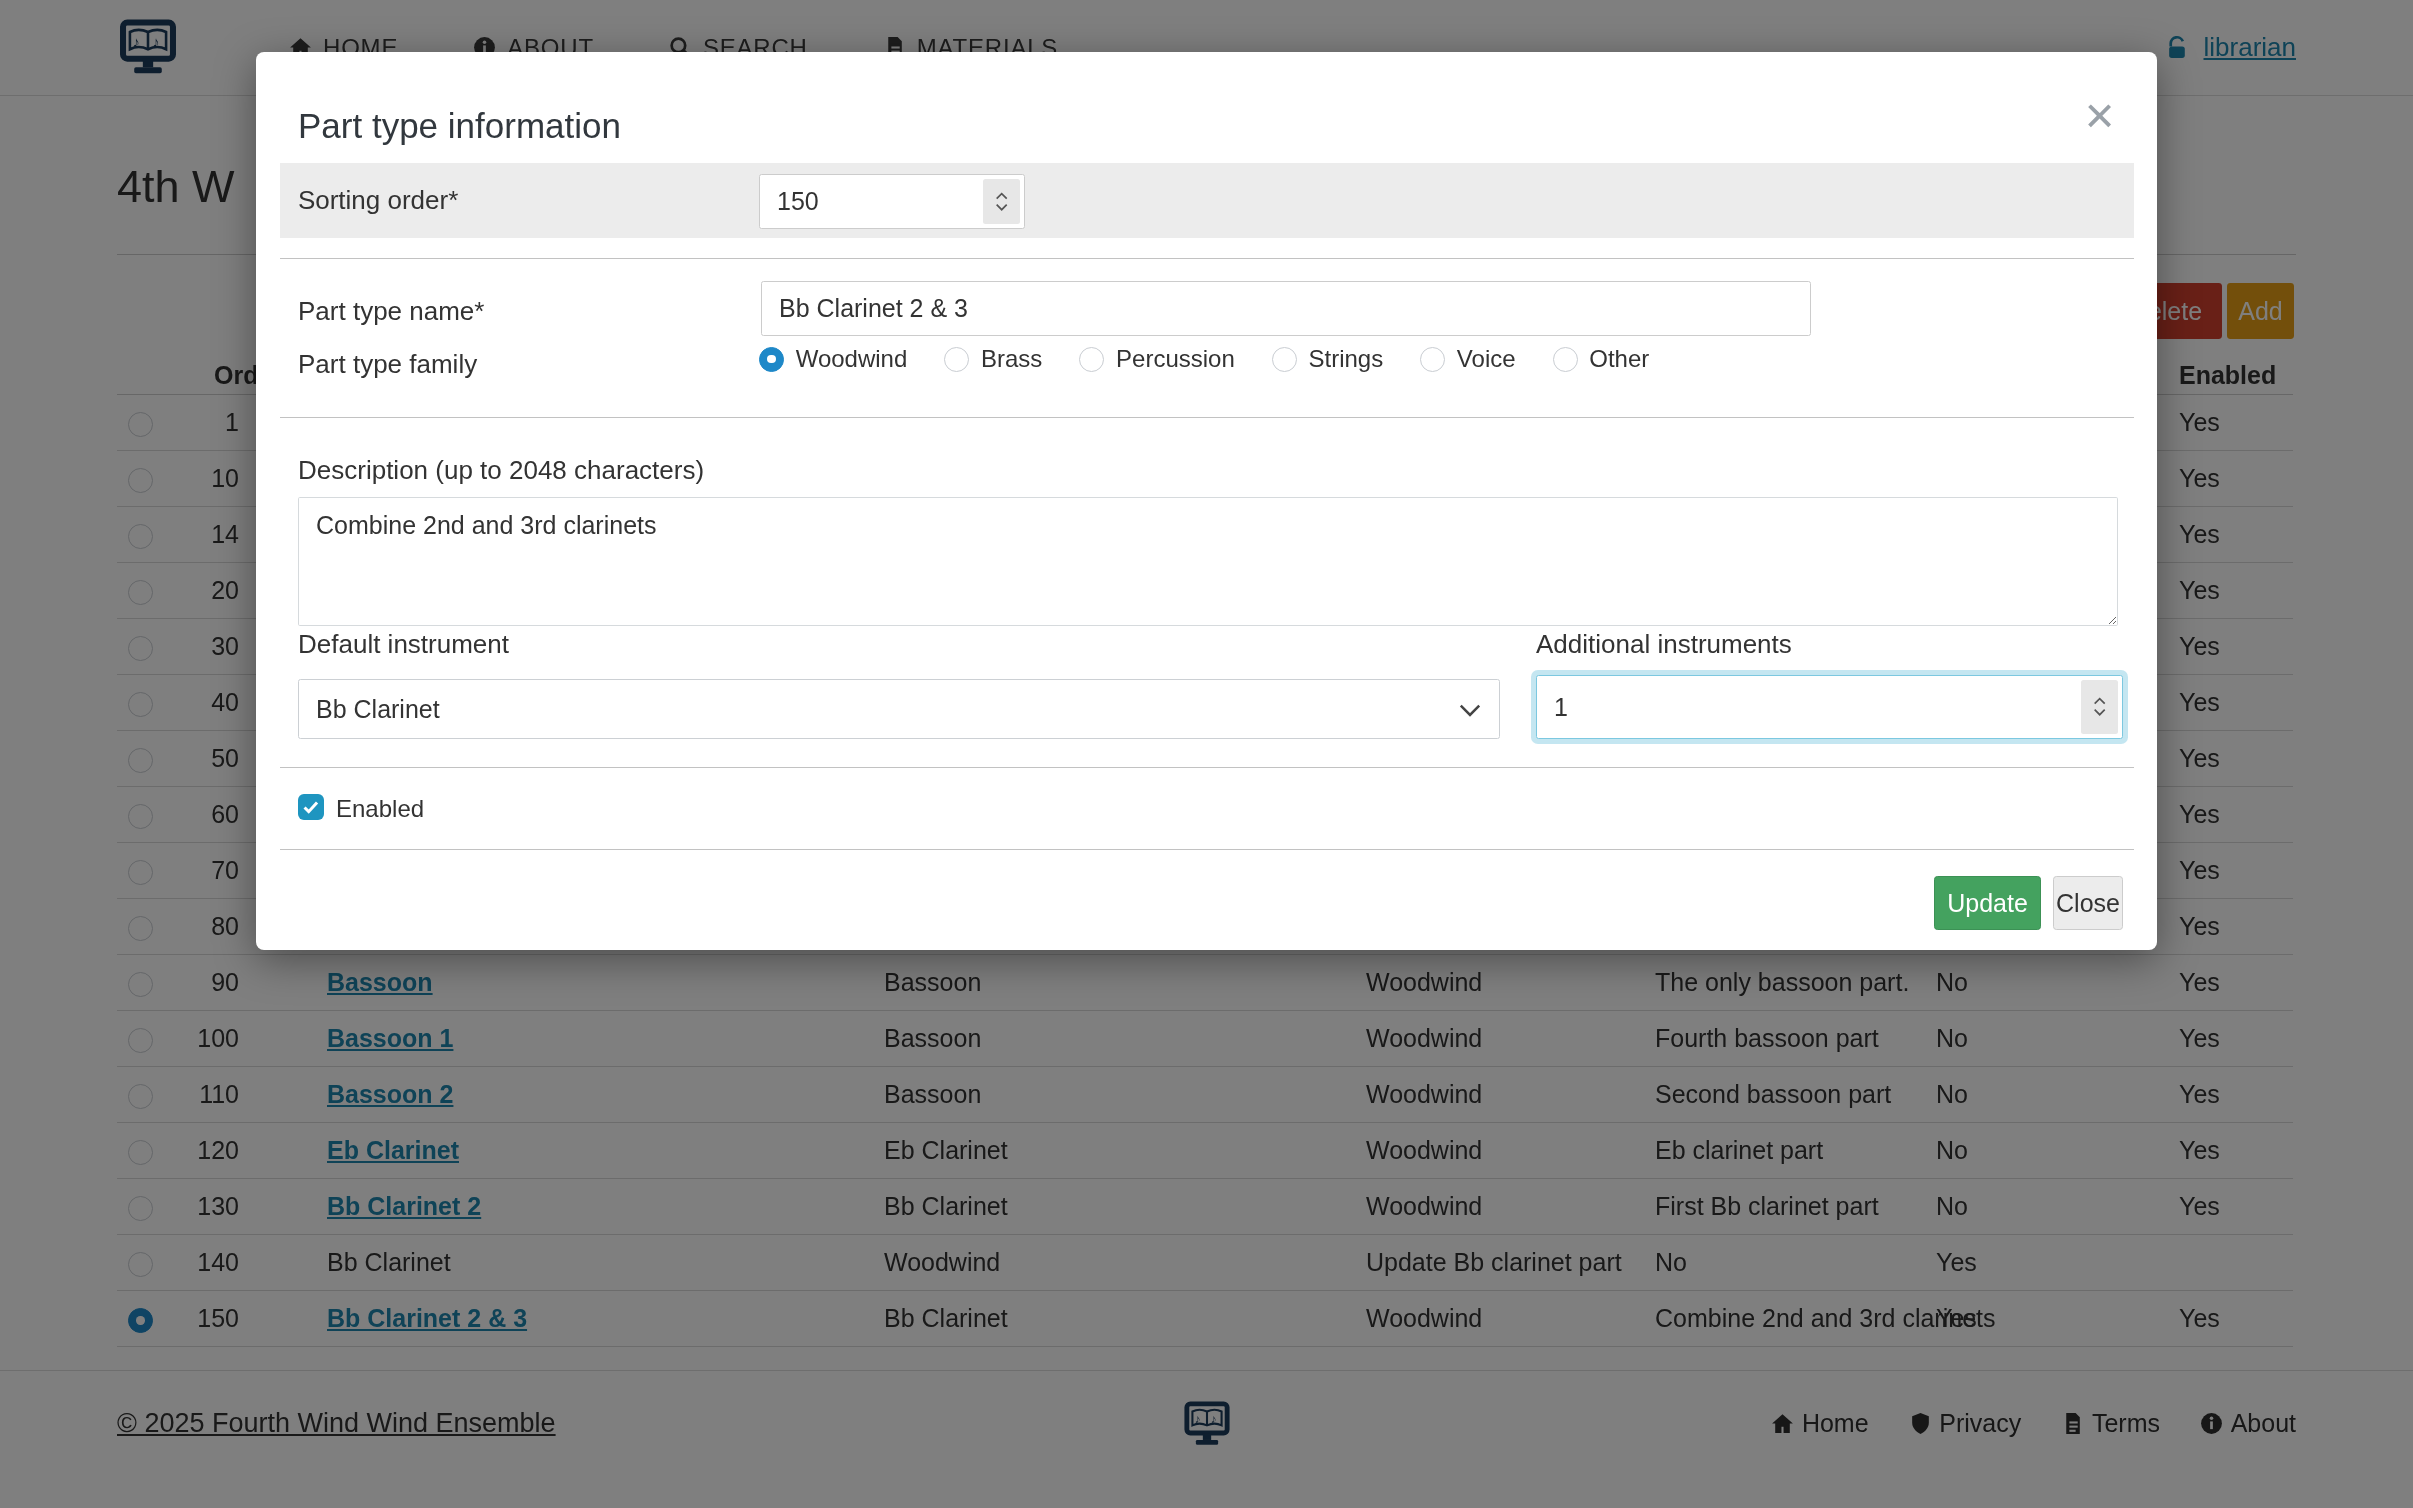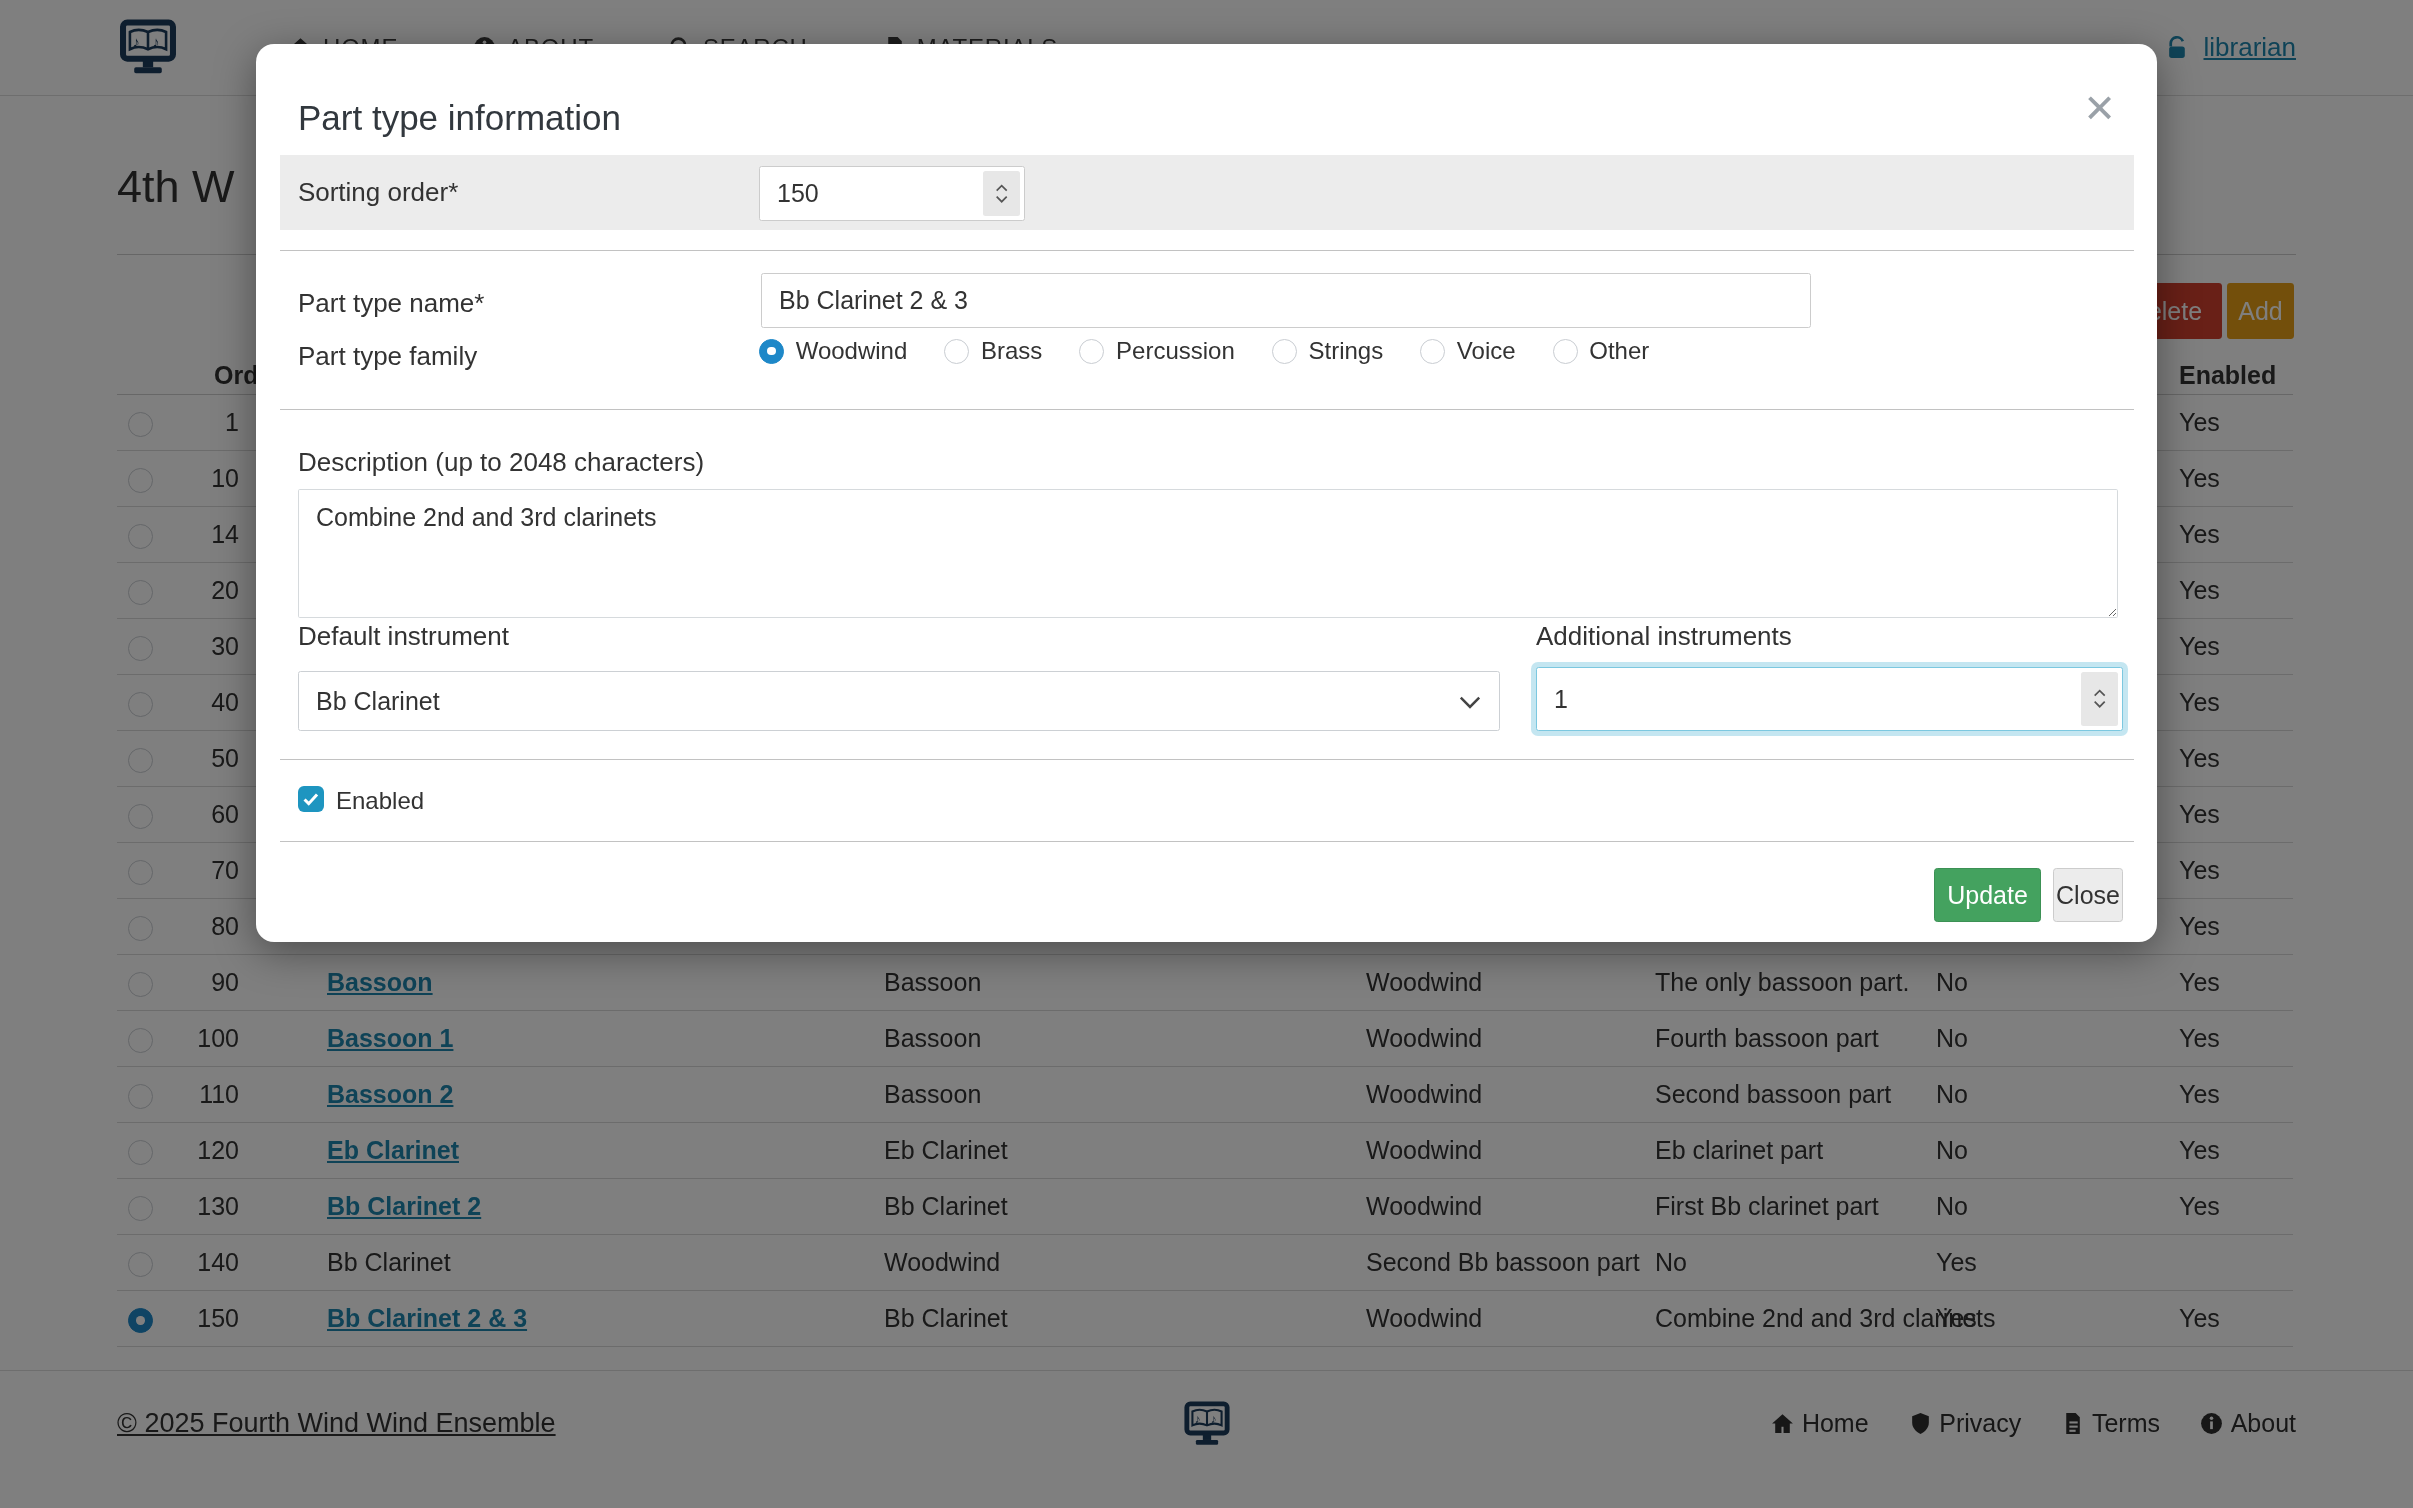--- a/index.html
+++ b/index.html
@@ -45,22 +45,22 @@
   .footer{position:absolute;left:0;right:0;top:1370px;bottom:0;background:#fff;
           border-top:0.8px solid #ddd;}
   .footer-inner{display:flex;align-items:center;padding:28.5px 117px 0 117px;}
   .copyright{font-size:27px;color:#333;width:754px;text-decoration:underline;}
   .footer-logo{flex:1;display:flex;justify-content:center;}
   .footer-links{display:flex;gap:39px;align-items:center;width:754px;justify-content:flex-end;}
   .footer-link{display:flex;align-items:center;gap:6.7px;font-size:25px;color:#2e2e2e;
                text-decoration:none;cursor:pointer;}
   
   .overlay{position:absolute;inset:0;background:rgba(0,0,0,0.5);z-index:5;}
-  .modal{position:absolute;left:256px;top:44px;width:1901px;height:898px;background:#fff;
-         border-radius:18px;box-shadow:0 10px 42px rgba(0,0,0,.4);z-index:10;box-sizing:border-box;}
+  .modal{position:absolute;left:256px;top:52px;width:1901px;height:898px;background:#fff;
+         border-radius:8px;box-shadow:0 10px 42px rgba(0,0,0,.4);z-index:10;box-sizing:border-box;}
   .m-title{position:absolute;left:42px;top:54px;font-size:35px;font-weight:400;color:#32383e;margin:0;}
   .m-close{position:absolute;right:35px;top:44px;font-size:39px;color:#9aa1a8;background:none;
            border:none;cursor:pointer;font-family:inherit;line-height:1;}
   .m-div{position:absolute;left:23.5px;right:23.5px;height:0.8px;background:#c2c2c2;}
   .m-band{position:absolute;left:23.5px;right:23.5px;top:111px;height:75px;background:#ececec;
           display:flex;align-items:center;}
   .m-band .flabel{padding-left:18.4px;}
   .flabel{font-size:26px;color:#333;}
   .numbox{position:absolute;background:#fff;border:0.8px solid #ccc;border-radius:2.5px;
           box-sizing:border-box;display:flex;align-items:center;}
@@ -321,21 +321,21 @@
           <div class="c c5">Woodwind</div>
           <div class="c c6">First Bb clarinet part</div>
           <div class="c c7">No</div>
           <div class="c c8">Yes</div>
         </div>
         <div class="trow">
           <div class="c c1"><span class="radio"></span></div>
           <div class="c c2">140</div>
           <div class="c c4">Bb Clarinet</div>
           <div class="c c5">Woodwind</div>
-          <div class="c c6">Second Bb bassoon part</div>
+          <div class="c c6">Update Bb clarinet part</div>
           <div class="c c7">No</div>
           <div class="c c8">Yes</div>
         </div>
         <div class="trow">
           <div class="c c1"><span class="radio sel"></span></div>
           <div class="c c2">150</div>
           <div class="c c3"><a class="plink">Bb Clarinet 2 &amp; 3</a></div>
           <div class="c c4">Bb Clarinet</div>
           <div class="c c5">Woodwind</div>
           <div class="c c6">Combine 2nd and 3rd clarinets</div>

